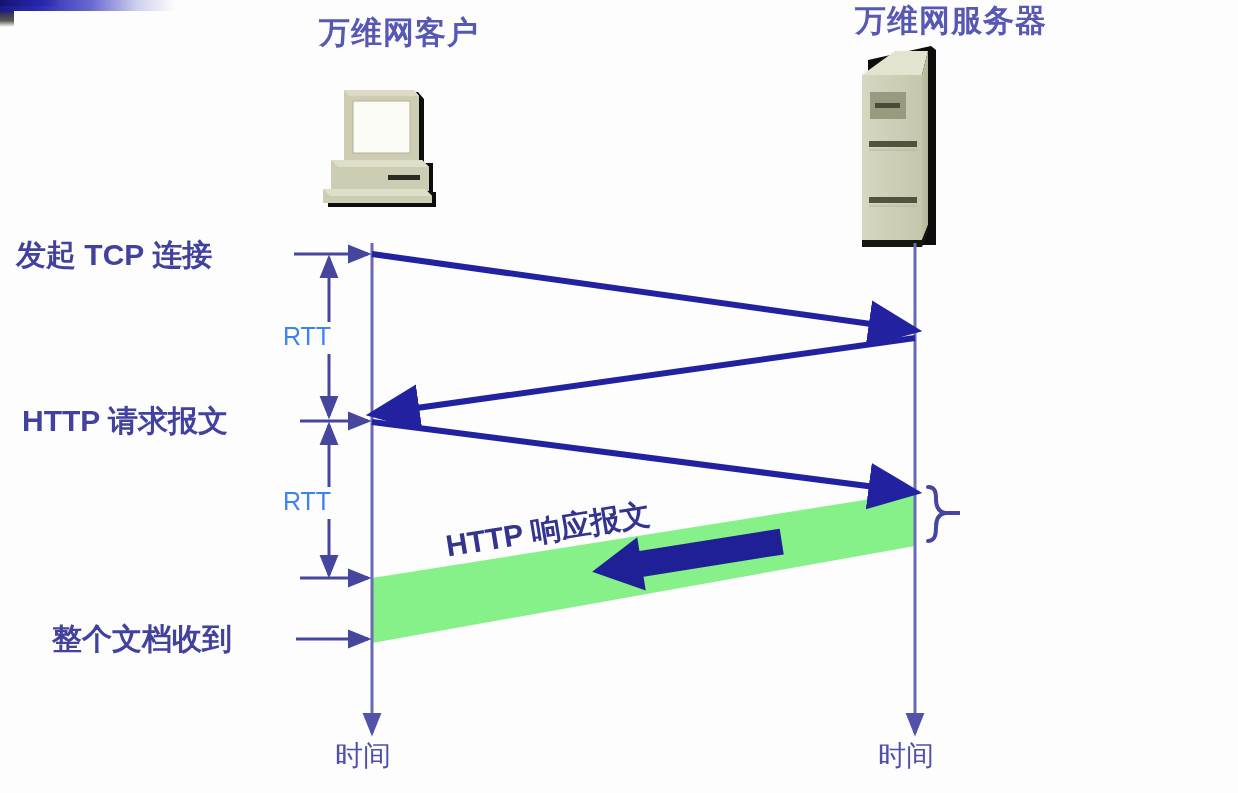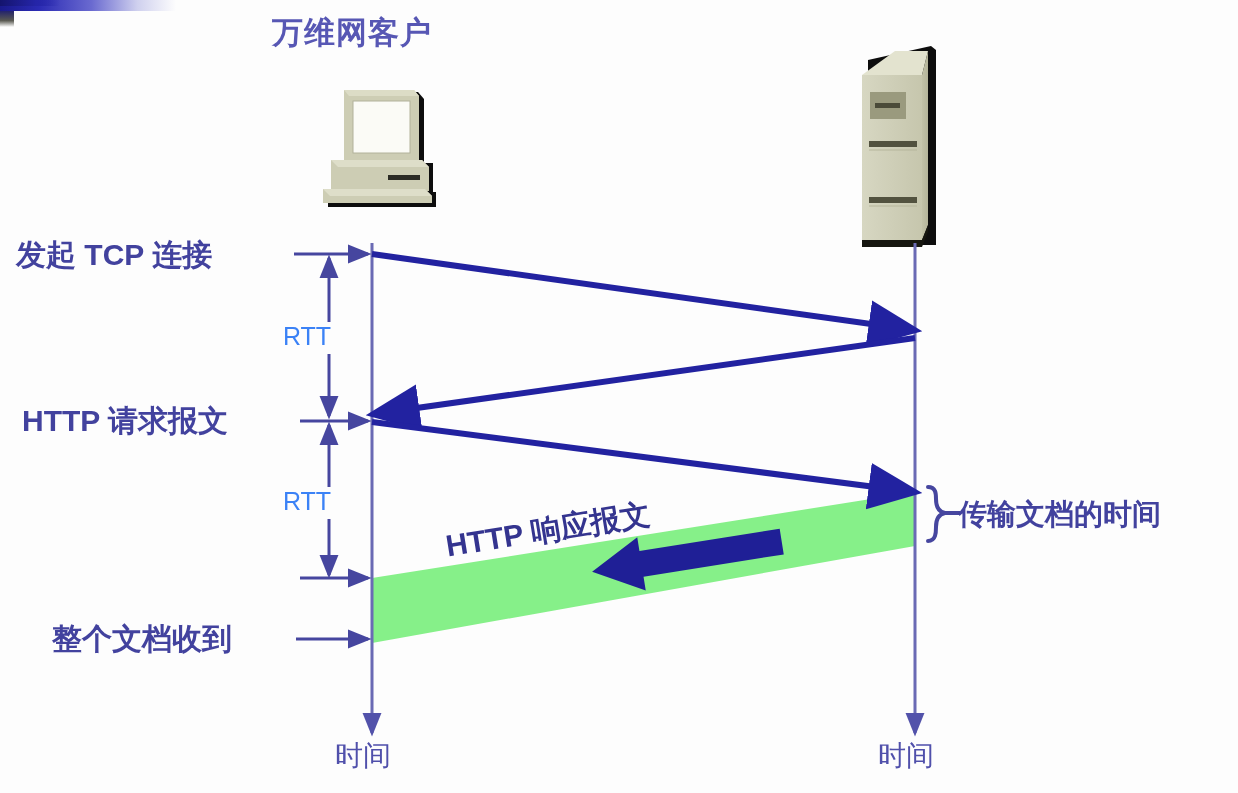--- a/index.html
+++ b/index.html
@@ -25,21 +25,21 @@
     position:absolute;left:0;top:11px;width:14px;height:16px;
     background:linear-gradient(180deg,#23236b 0%,#5a5a52 60%,rgba(255,255,255,0) 100%);
   }
 
   
   svg.art{position:absolute;left:0;top:0;width:1238px;height:793px;}
 
   
   .lbl{position:absolute;color:#4a4aa8;white-space:nowrap;}
   .title{
-    font-size:31px;font-weight:700;color:#5757b4;letter-spacing:1px;
+    font-size:31px;font-weight:700;color:#5757b4;letter-spacing:1px;margin-left:47px;
   }
   .sidelbl{font-size:30px;font-weight:700;color:#42429e;text-align:right;}
   .rtt{font-size:25px;font-weight:400;color:#3b82f6;letter-spacing:0px;}
   .timelbl{font-size:28px;font-weight:400;color:#5050ab;}
   .resp{
     font-size:30px;font-weight:700;color:#34348f;
     transform:rotate(-9.2deg);transform-origin:left top;
   }
   .brace-lbl{font-size:29px;font-weight:700;color:#42429e;}
 </style>
@@ -150,32 +150,32 @@
                C936,487 936,494 936,499
                C936,508 940,512 945,513
                C940,514 936,518 936,527
                C936,532 936,541 928,541" fill="none" stroke="#46469f" stroke-width="4" stroke-linecap="round"></path>
       <line x1="944" y1="513" x2="960" y2="513" stroke="#46469f" stroke-width="4"></line>
     </g>
   </svg>
 
   <div class="lbl title" style="left:272px;top:12px;">万维网客户</div>
 
+  <div class="lbl title" style="left:808px;top:0px;">万维网服务器</div>
 
   <div class="lbl sidelbl" style="left:16px;top:235px;">发起 TCP 连接</div>
 
   <div class="lbl sidelbl" style="left:22px;top:401px;">HTTP 请求报文</div>
 
   <div class="lbl sidelbl" style="left:52px;top:619px;">整个文档收到</div>
 
   <div class="lbl rtt" style="left:283px;top:322px;">RTT</div>
 
   <div class="lbl rtt" style="left:283px;top:487px;">RTT</div>
 
   <div class="lbl resp" style="left:443px;top:527px;">HTTP 响应报文</div>
 
-  <div class="lbl brace-lbl" style="left:958px;top:495px;">传输文档的时间</div>
 
   <div class="lbl timelbl" style="left:335px;top:737px;">时间</div>
 
   <div class="lbl timelbl" style="left:878px;top:737px;">时间</div>
 
 </div>
 
 </body></html>

